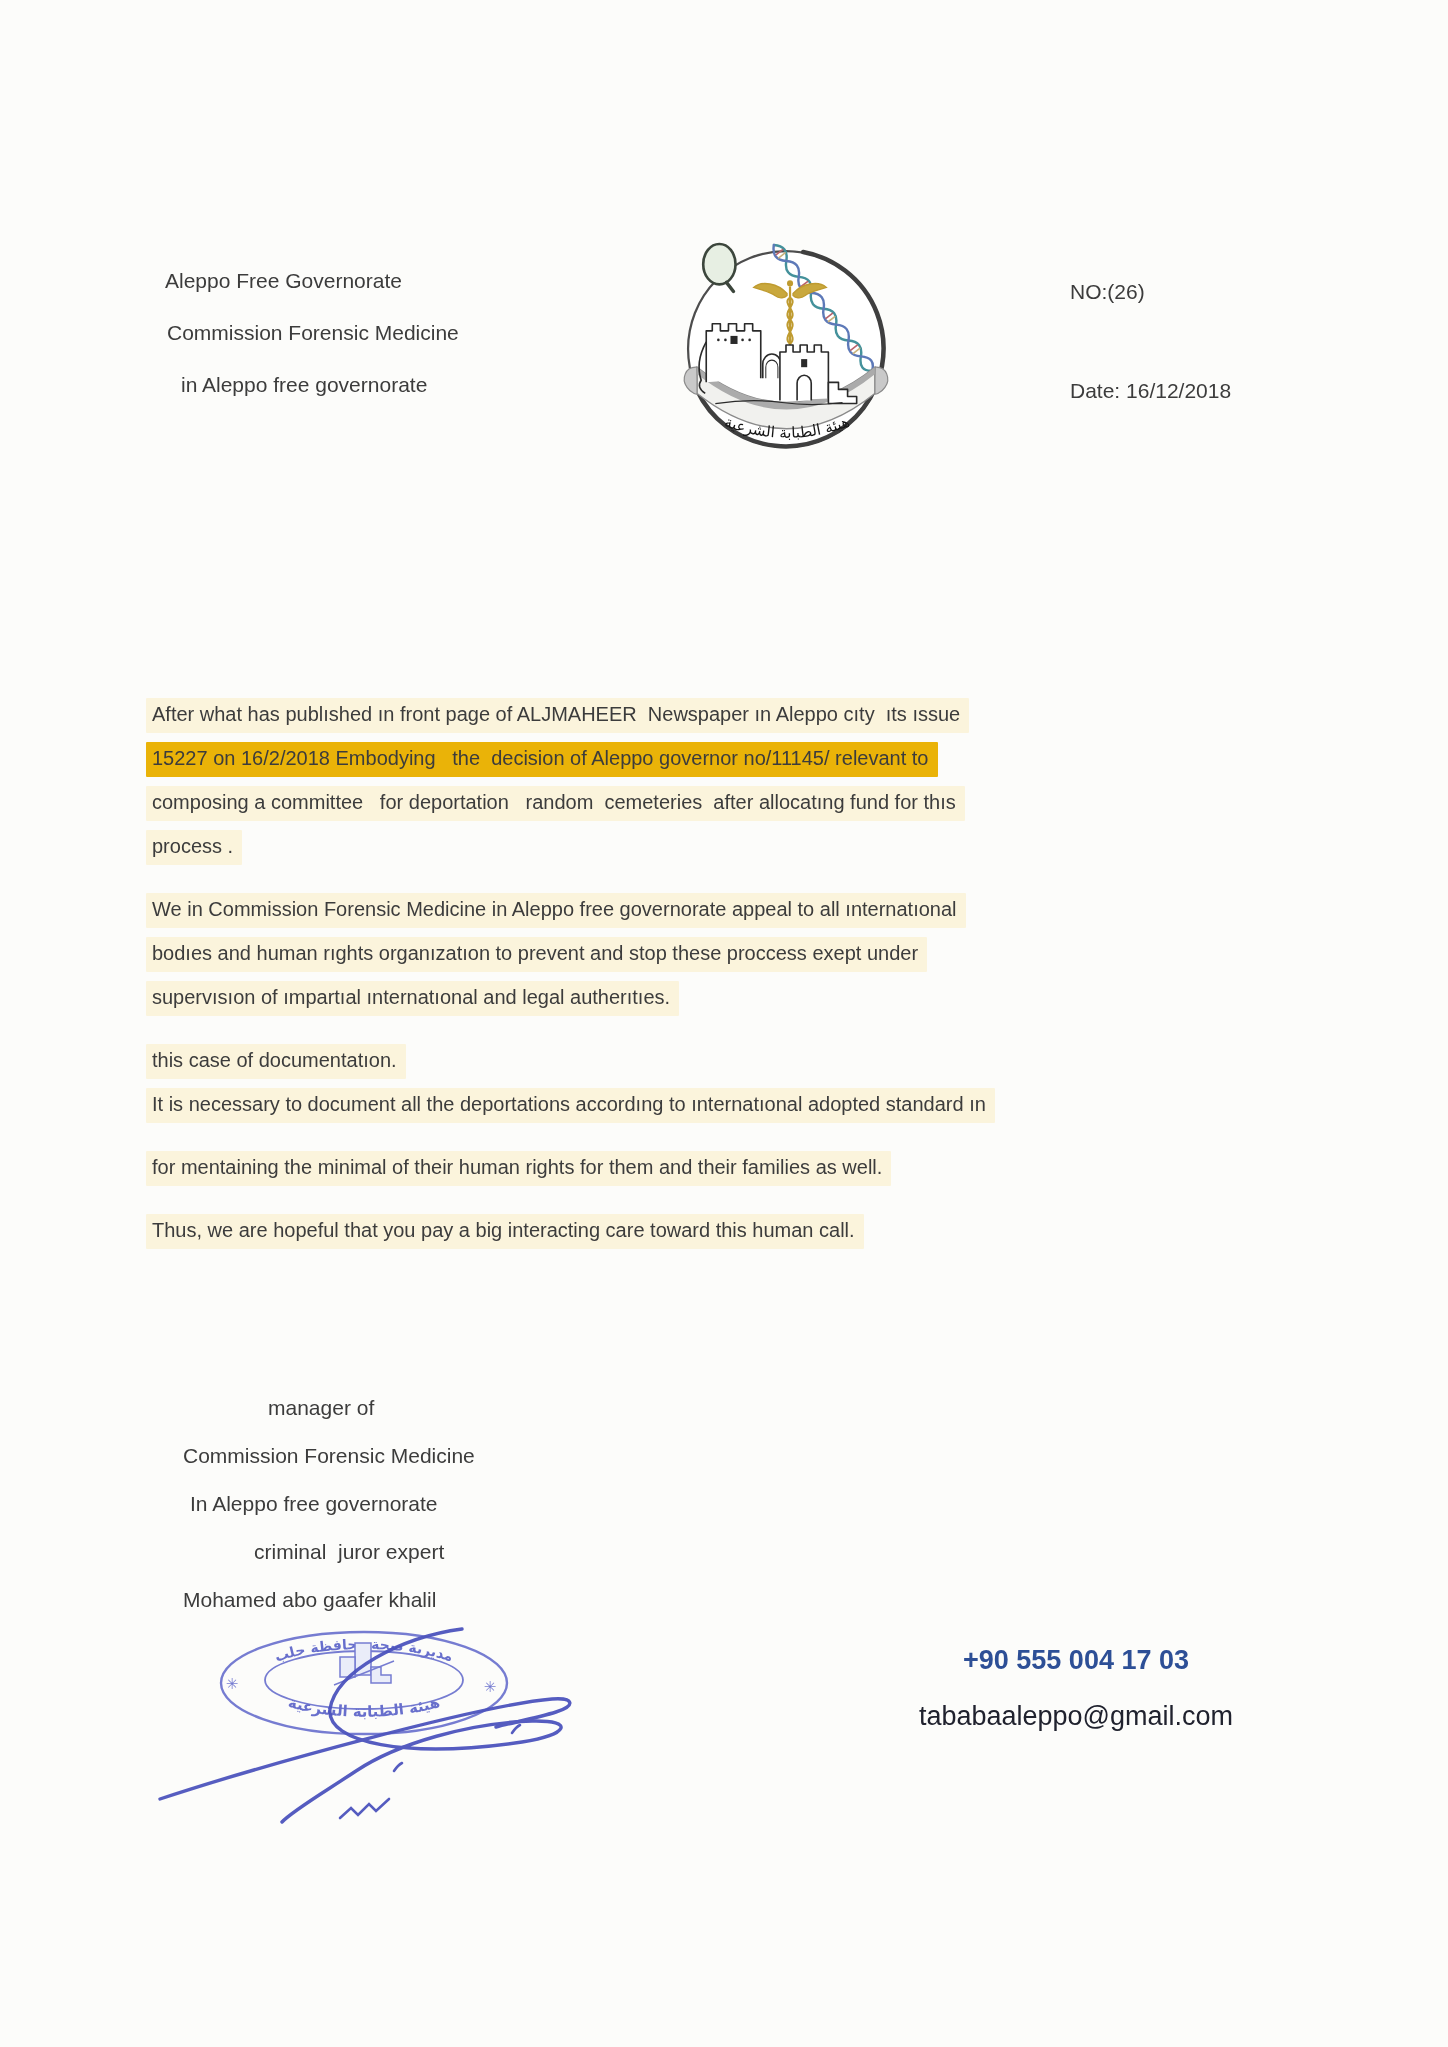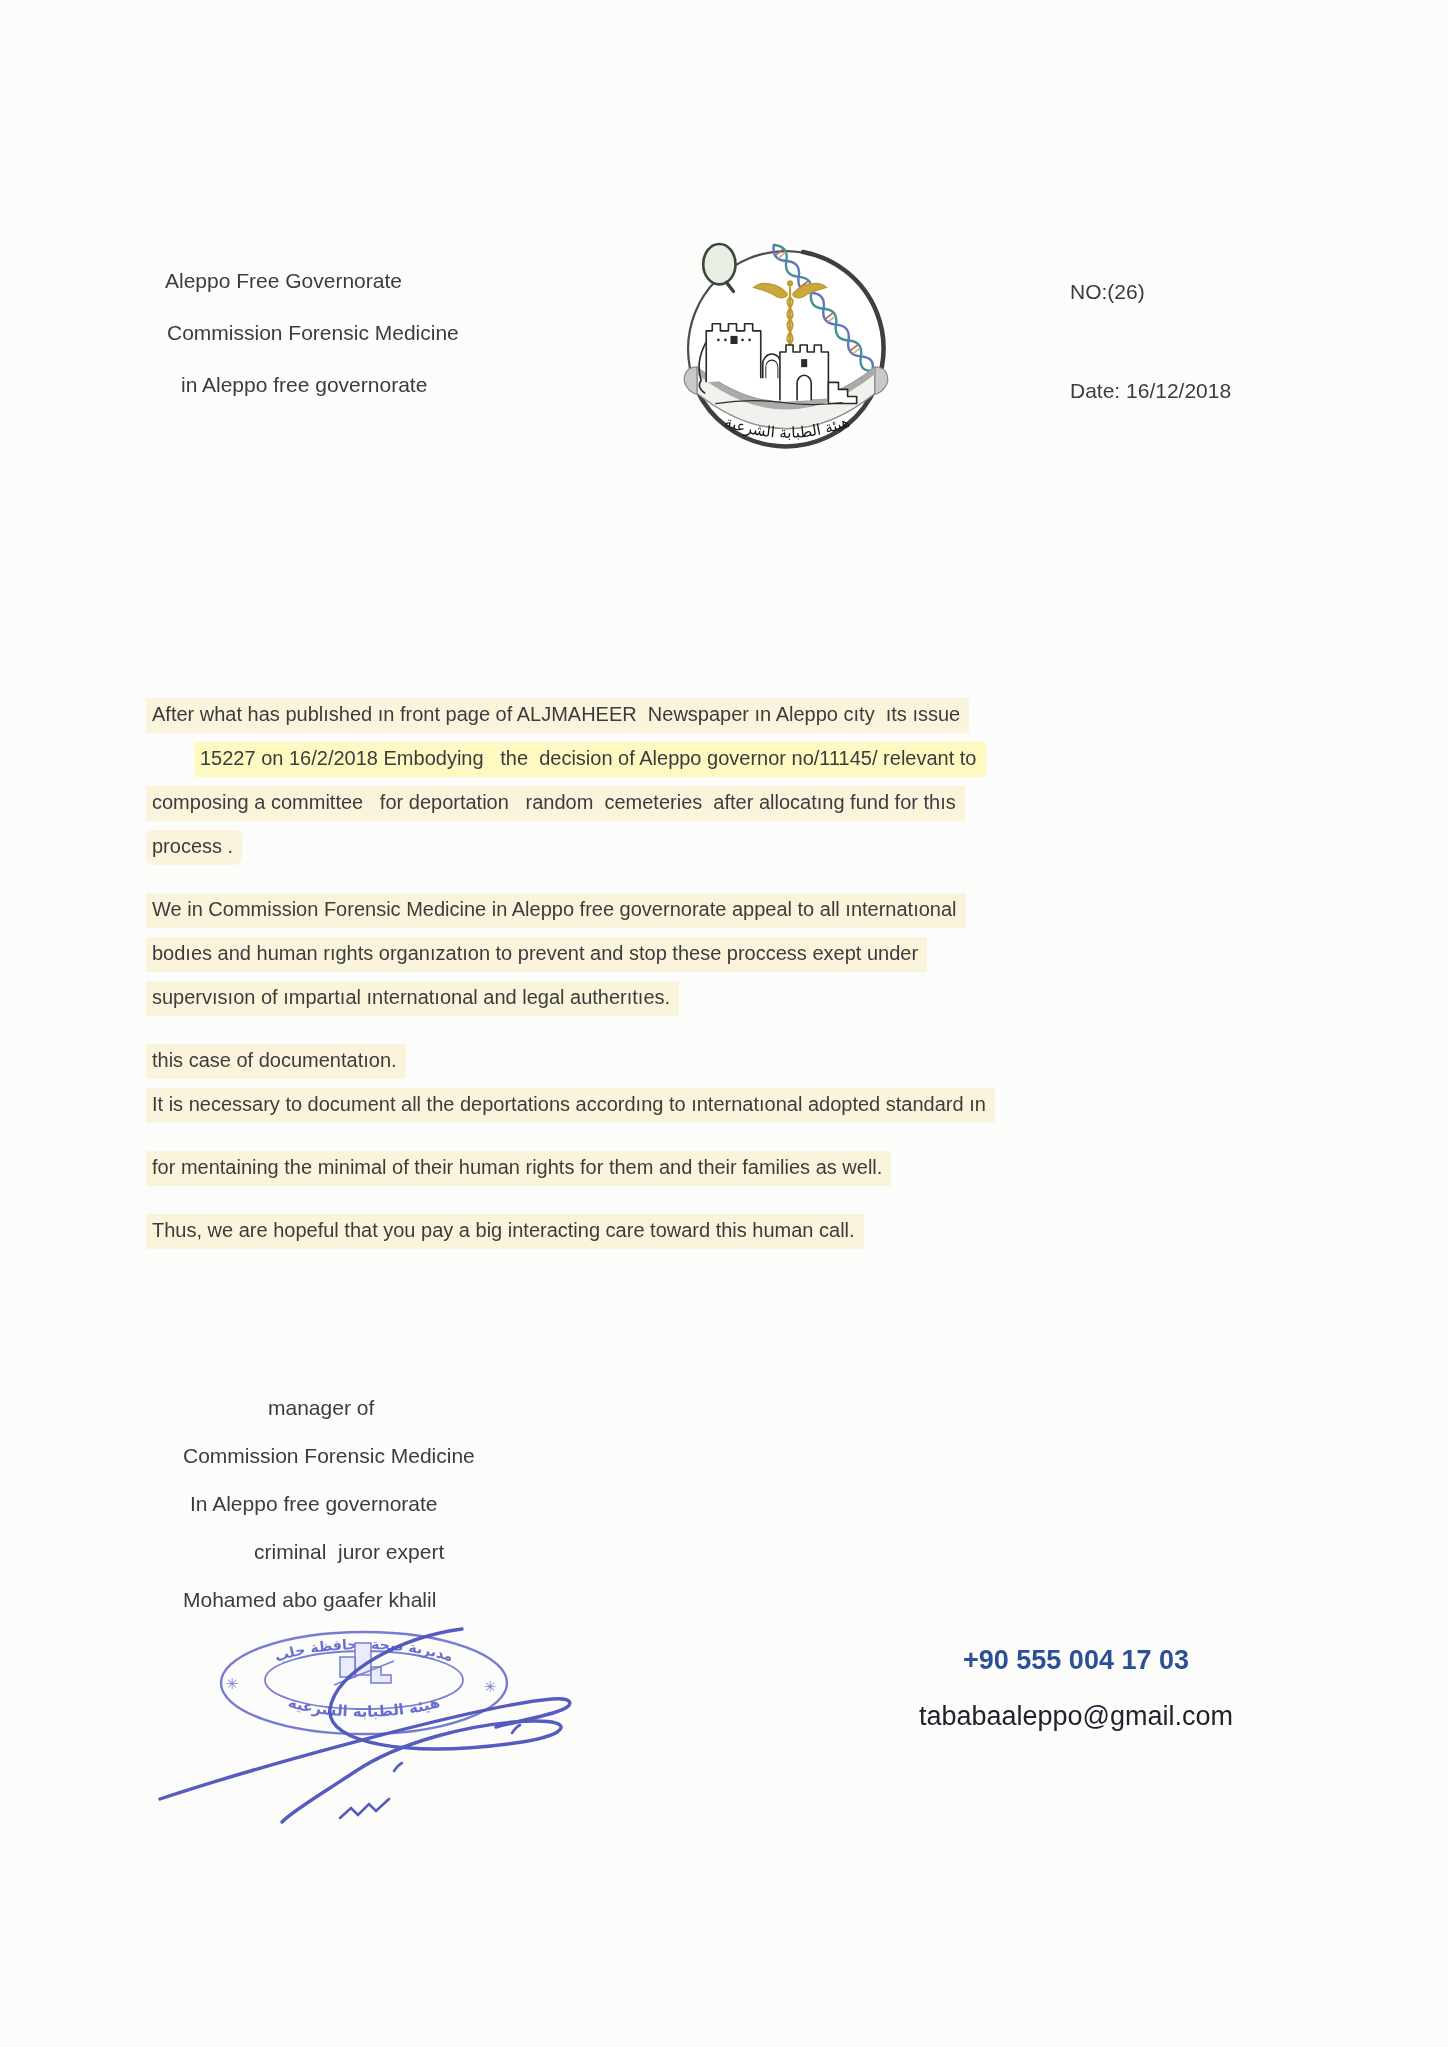--- a/index.html
+++ b/index.html
@@ -129,23 +129,23 @@
 
   <div class="hdr-right">
     <span class="no">NO:(26)</span>
     <span class="date">Date: 16/12/2018</span>
   </div>
 
 
   <div class="body-block">
     <div class="para">
       <div class="bline"><span class="hl" style="background: rgb(251, 244, 220);">After what has publıshed ın front page of ALJMAHEER  Newspaper ın Aleppo cıty  ıts ıssue</span></div>
-      <div class="bline"><span class="hl" style="background: #fef9c3; margin-left: 48px;">15227 on 16/2/2018 Embodying   the  decision of Aleppo governor no/11145/ relevant to</span></div>
+      <div class="bline"><span class="hl" style="background: #eab308;">15227 on 16/2/2018 Embodying   the  decision of Aleppo governor no/11145/ relevant to</span></div>
       <div class="bline"><span class="hl" style="background: rgb(251, 244, 220);">composing a committee   for deportation   random  cemeteries  after allocatıng fund for thıs</span></div>
-      <div class="bline"><span class="hl" style="background: rgb(251, 244, 220); border-radius: 7px;">process .</span></div>
+      <div class="bline"><span class="hl" style="background: rgb(251, 244, 220);">process .</span></div>
     </div>
     <div class="para">
       <div class="bline"><span class="hl" style="background: rgb(251, 244, 220);">We in Commission Forensic Medicine in Aleppo free governorate appeal to all ınternatıonal</span></div>
       <div class="bline"><span class="hl" style="background: rgb(251, 244, 220);">bodıes and human rıghts organızatıon to prevent and stop these proccess exept under</span></div>
       <div class="bline"><span class="hl" style="background: rgb(251, 244, 220);">supervısıon of ımpartıal ınternatıonal and legal autherıtıes.</span></div>
     </div>
     <div class="para">
       <div class="bline"><span class="hl" style="background: rgb(251, 244, 220);">this case of documentatıon.</span></div>
       <div class="bline"><span class="hl" style="background: rgb(251, 244, 220);">It is necessary to document all the deportations accordıng to ınternatıonal adopted standard ın</span></div>
     </div>

